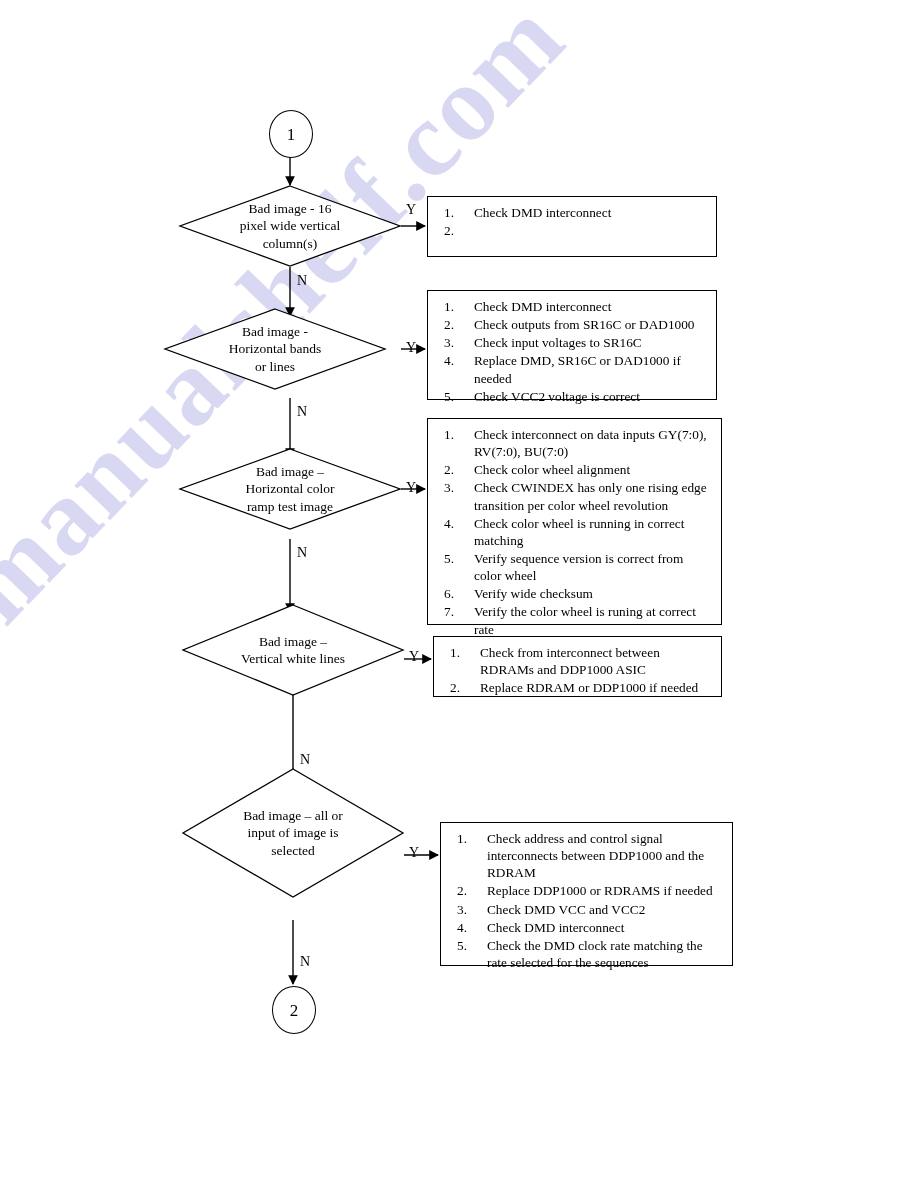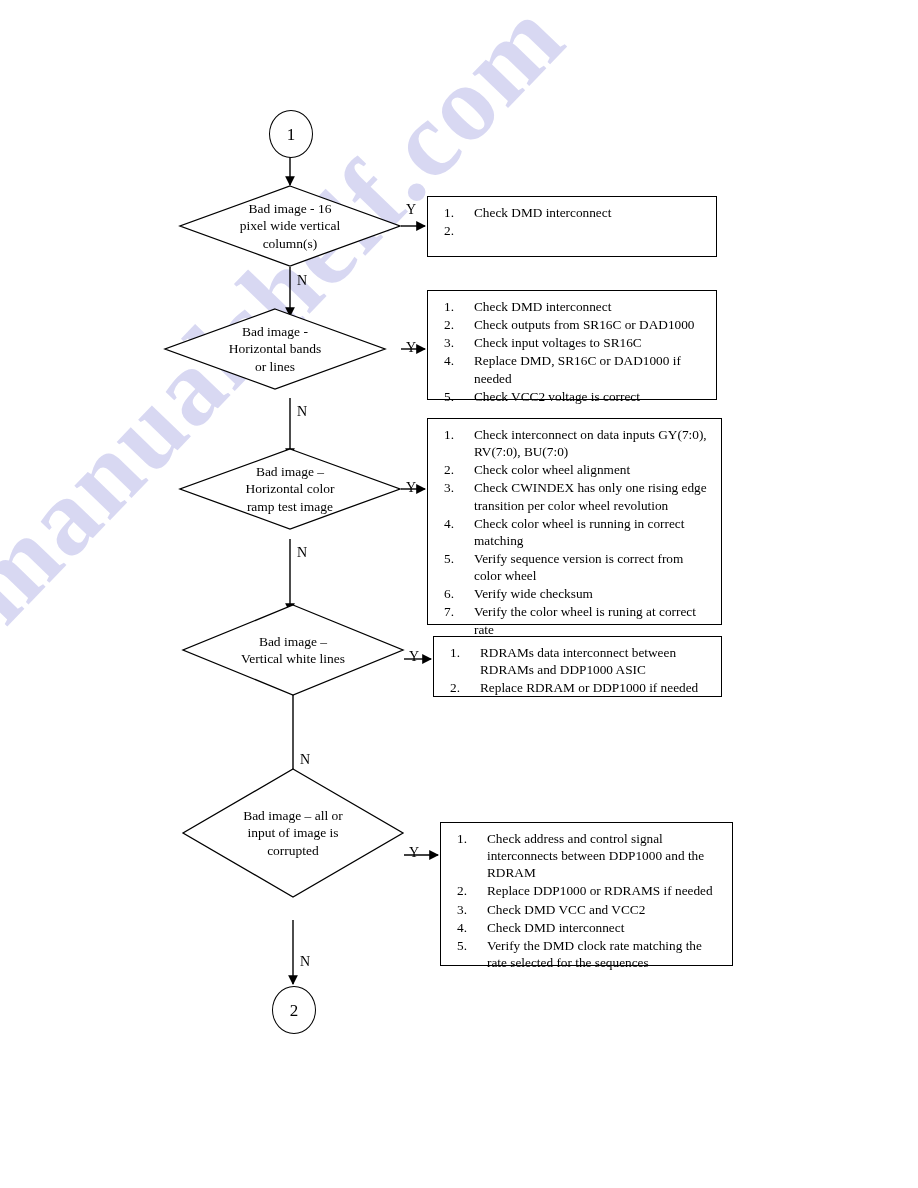--- a/index.html
+++ b/index.html
@@ -249,45 +249,45 @@
     <div class="diamond-label">
       <span>Bad image –</span>
       <span>Vertical white lines</span>
     </div>
   </div>
   <div class="branch-label" style="left:409px; top:650px;">Y</div>
   <div class="branch-label" style="left:300px; top:753px;">N</div>
 
   <div class="action-box" style="left:433px; top:636px; width:289px; height:61px;">
     <ol>
-      <li><span class="num">1.</span><span>RDRAMs data interconnect between RDRAMs and DDP1000 ASIC</span></li>
+      <li><span class="num">1.</span><span>Check from interconnect between RDRAMs and DDP1000 ASIC</span></li>
       <li><span class="num">2.</span><span>Replace RDRAM or DDP1000 if needed</span></li>
     </ol>
   </div>
 
   <div class="diamond-wrap" style="left:182px; top:768px; width:222px; height:130px;">
     <svg width="222" height="130" viewBox="0 0 222 130" xmlns="http://www.w3.org/2000/svg">
       <polygon points="111,1 221,65 111,129 1,65" fill="#fff" stroke="#000" stroke-width="1.3"></polygon>
     </svg>
     <div class="diamond-label">
       <span>Bad image – all or</span>
       <span>input of image is</span>
-      <span>corrupted</span>
+      <span>selected</span>
     </div>
   </div>
   <div class="branch-label" style="left:409px; top:846px;">Y</div>
   <div class="branch-label" style="left:300px; top:955px;">N</div>
 
   <div class="action-box" style="left:440px; top:822px; width:293px; height:144px;">
     <ol>
       <li><span class="num">1.</span><span>Check address and control signal interconnects between DDP1000 and the RDRAM</span></li>
       <li><span class="num">2.</span><span>Replace DDP1000 or RDRAMS if needed</span></li>
       <li><span class="num">3.</span><span>Check DMD VCC and VCC2</span></li>
       <li><span class="num">4.</span><span>Check DMD interconnect</span></li>
-      <li><span class="num">5.</span><span>Verify the DMD clock rate matching the rate selected for the sequences</span></li>
+      <li><span class="num">5.</span><span>Check the DMD clock rate matching the rate selected for the sequences</span></li>
     </ol>
   </div>
 
   <div class="terminator" style="left:272px; top:986px;">
     <span>2</span>
   </div>
 
 </div>
 
 </body></html>

